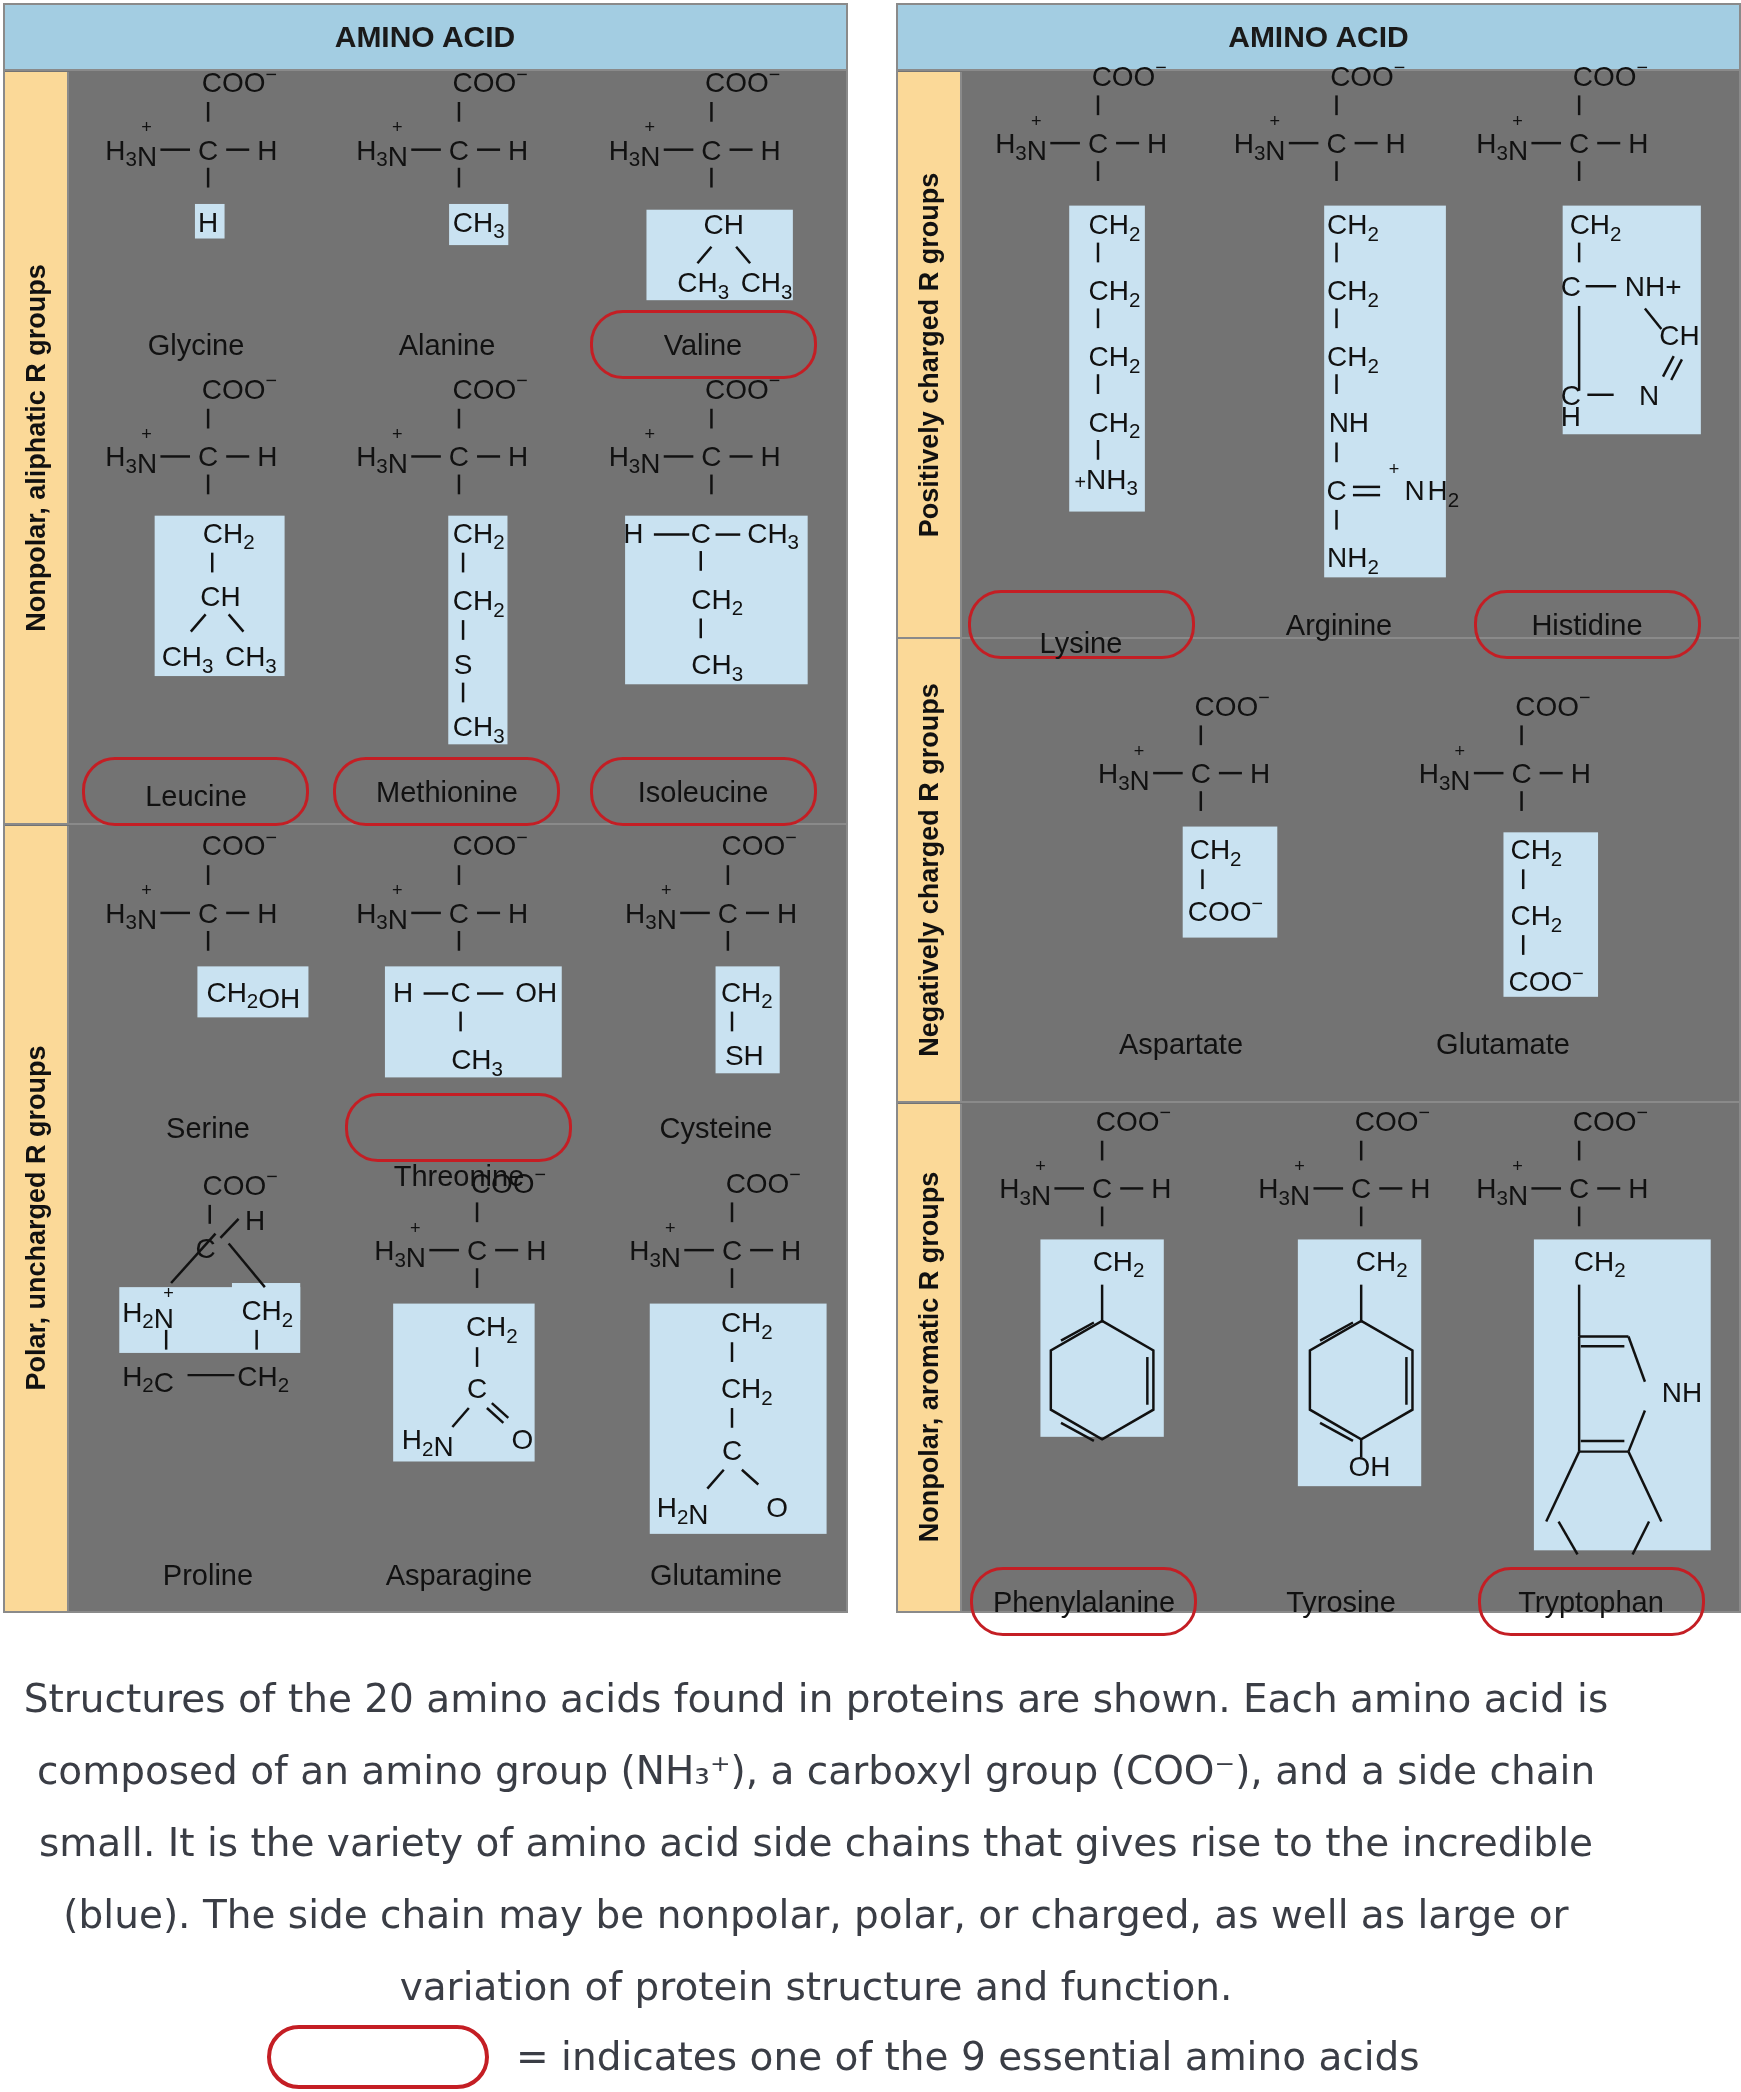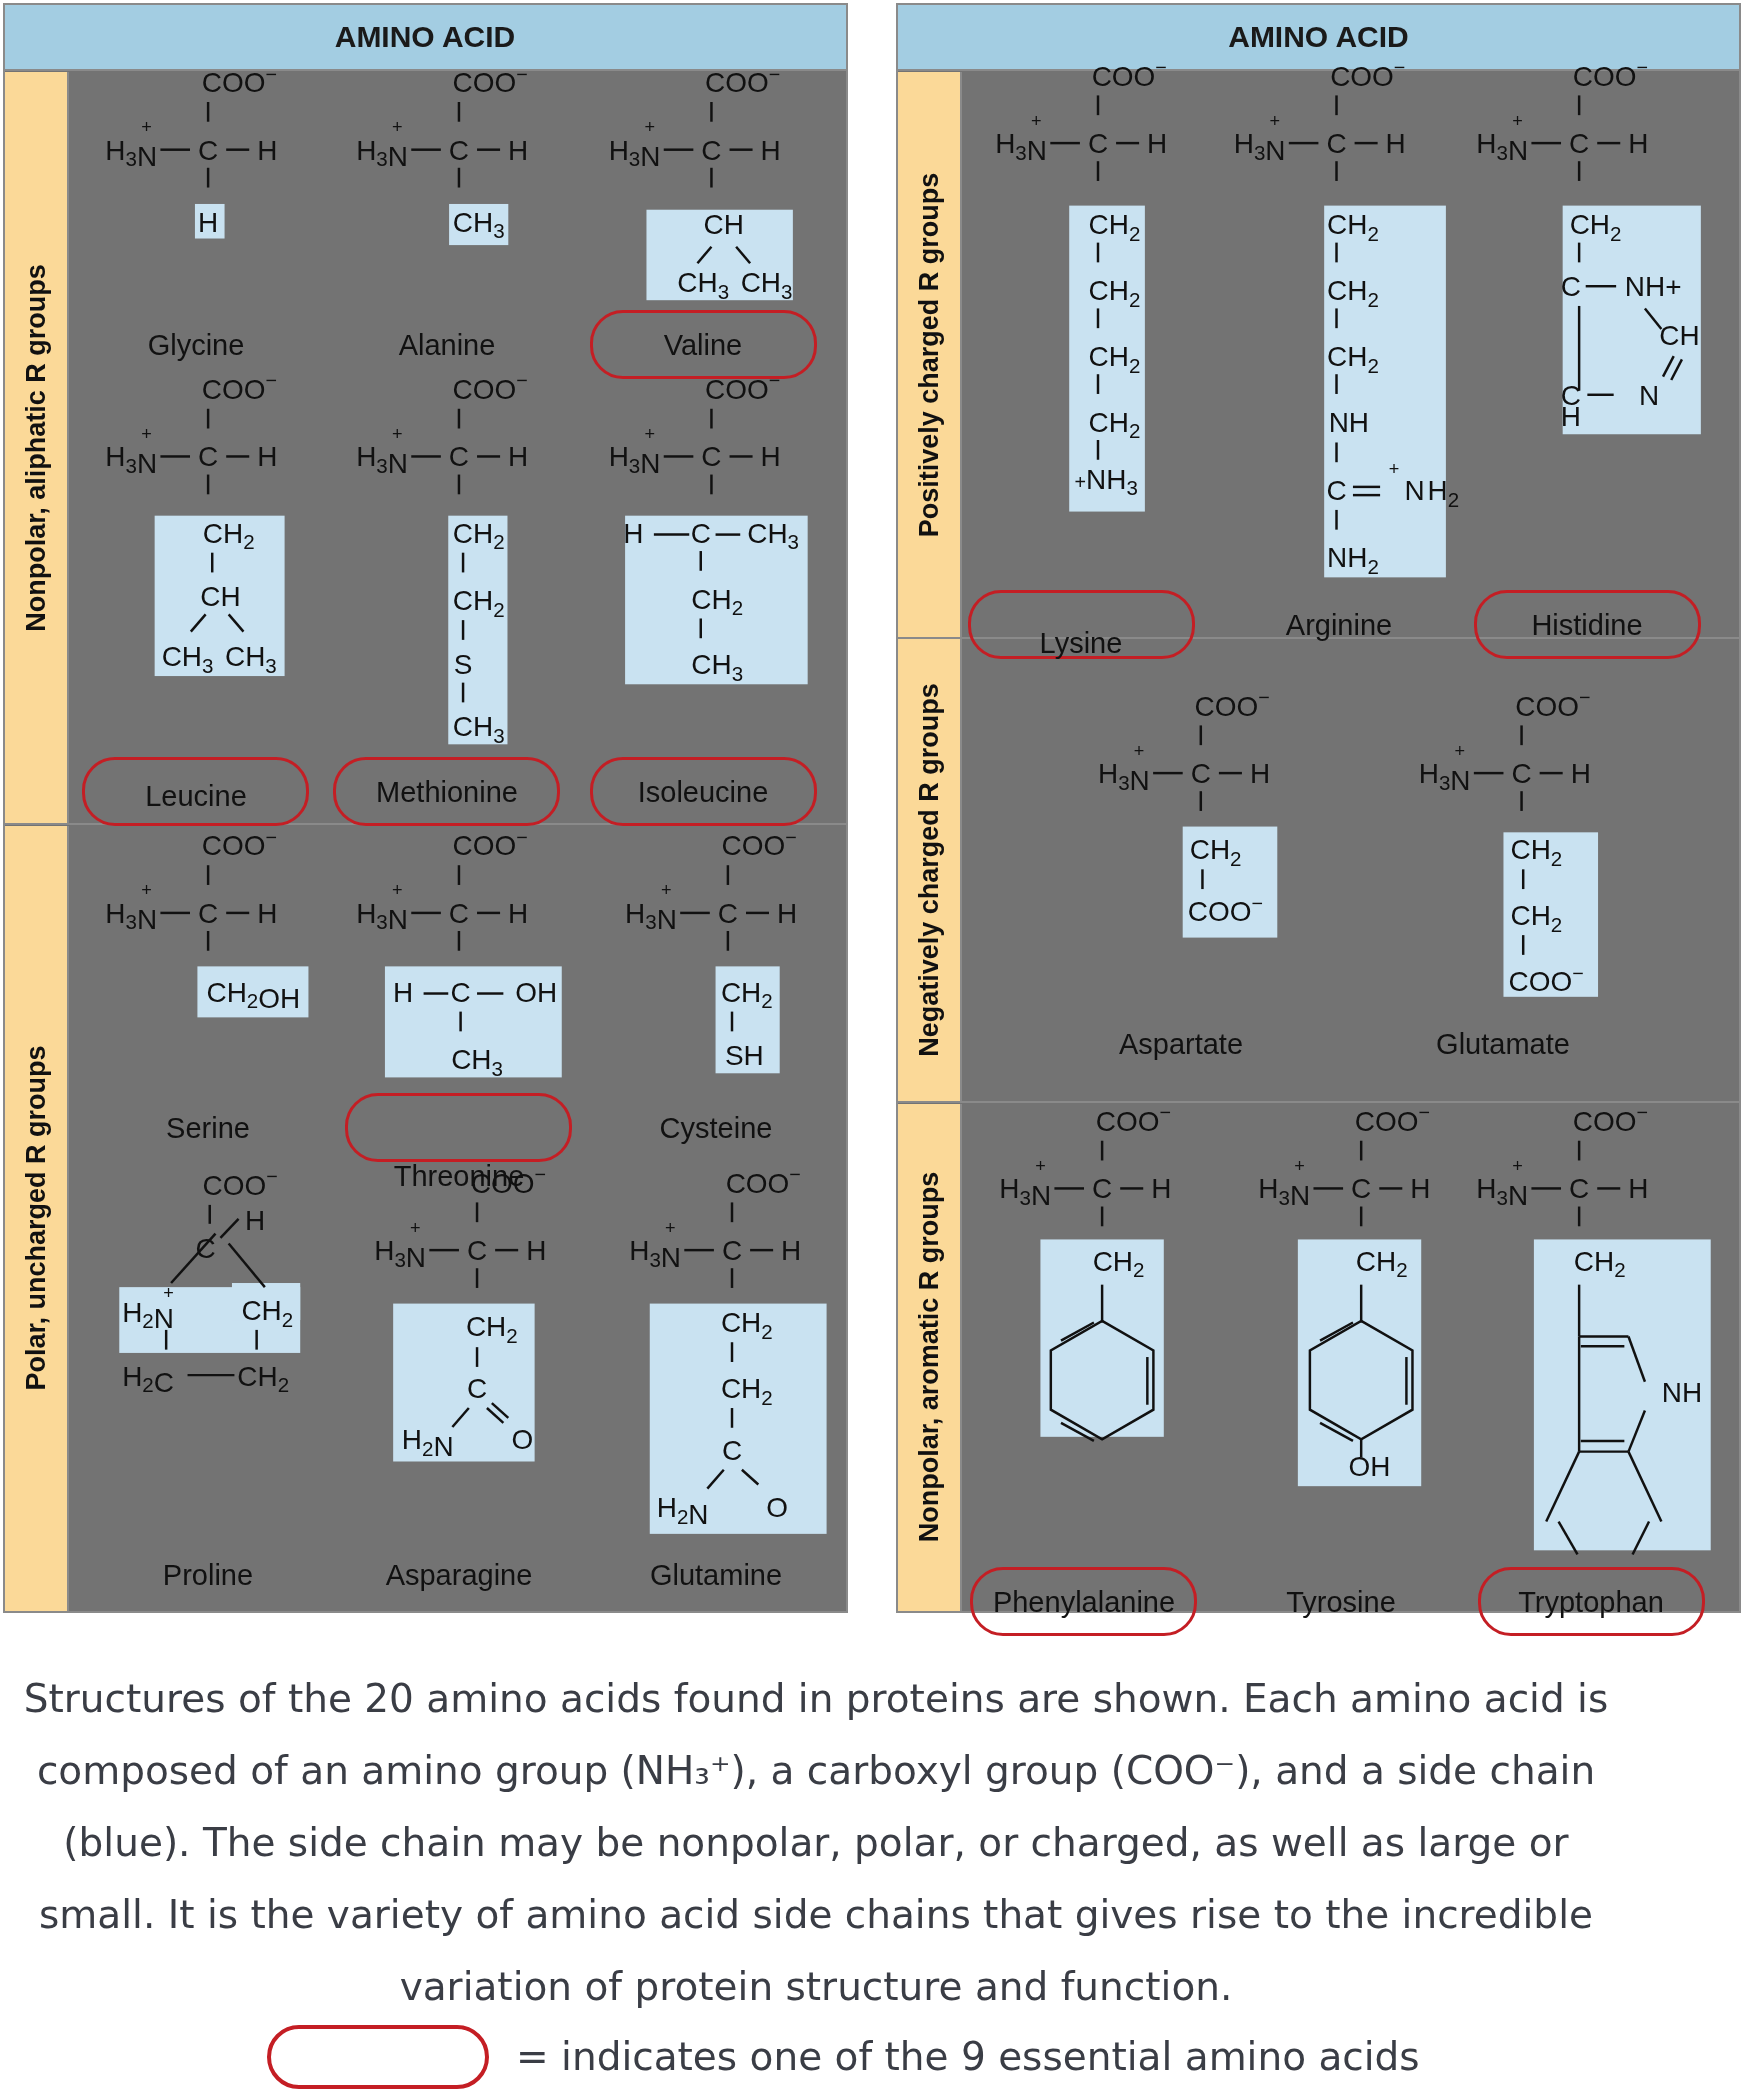--- a/index.html
+++ b/index.html
@@ -419,21 +419,21 @@
     <div class="ess" style="left: 970px; top: 1567px; width: 227px; height: 69px;"></div>
     <div class="name" style="left: 1084px; top: 1586px;">Phenylalanine</div>
     <div class="name" style="left: 1341px; top: 1586px;">Tyrosine</div>
     <div class="ess" style="left: 1478px; top: 1567px; width: 227px; height: 69px;"></div>
     <div class="name" style="left: 1591px; top: 1586px;">Tryptophan</div>
   </div>
 
 <div class="caption" style="top:1663px;">
   <div>Structures of the 20 amino acids found in proteins are shown. Each amino acid is</div>
   <div>composed of an amino group (NH₃⁺), a carboxyl group (COO⁻), and a side chain</div>
+  <div>small. It is the variety of amino acid side chains that gives rise to the incredible</div>
   <div>(blue). The side chain may be nonpolar, polar, or charged, as well as large or</div>
-  <div>small. It is the variety of amino acid side chains that gives rise to the incredible</div>
   <div>variation of protein structure and function.</div>
 </div>
 <div class="legend">
   <div class="legend-box"></div>
   <div class="legend-text">= indicates one of the 9 essential amino acids</div>
 </div>
 
 
 </body></html>

